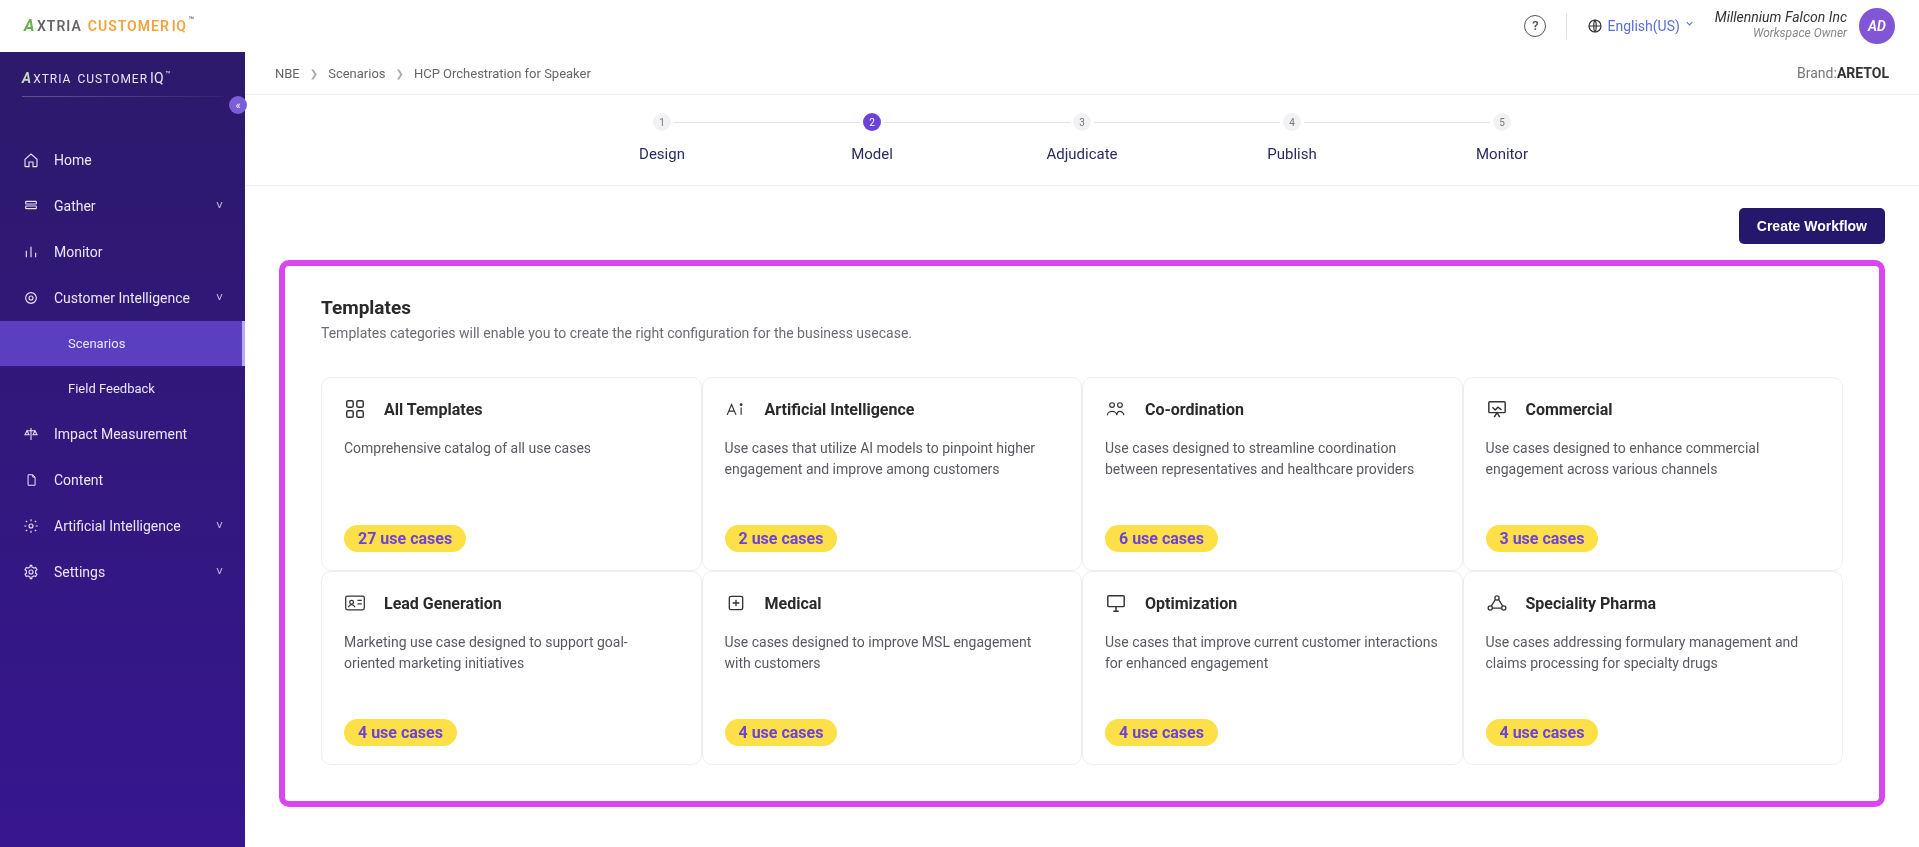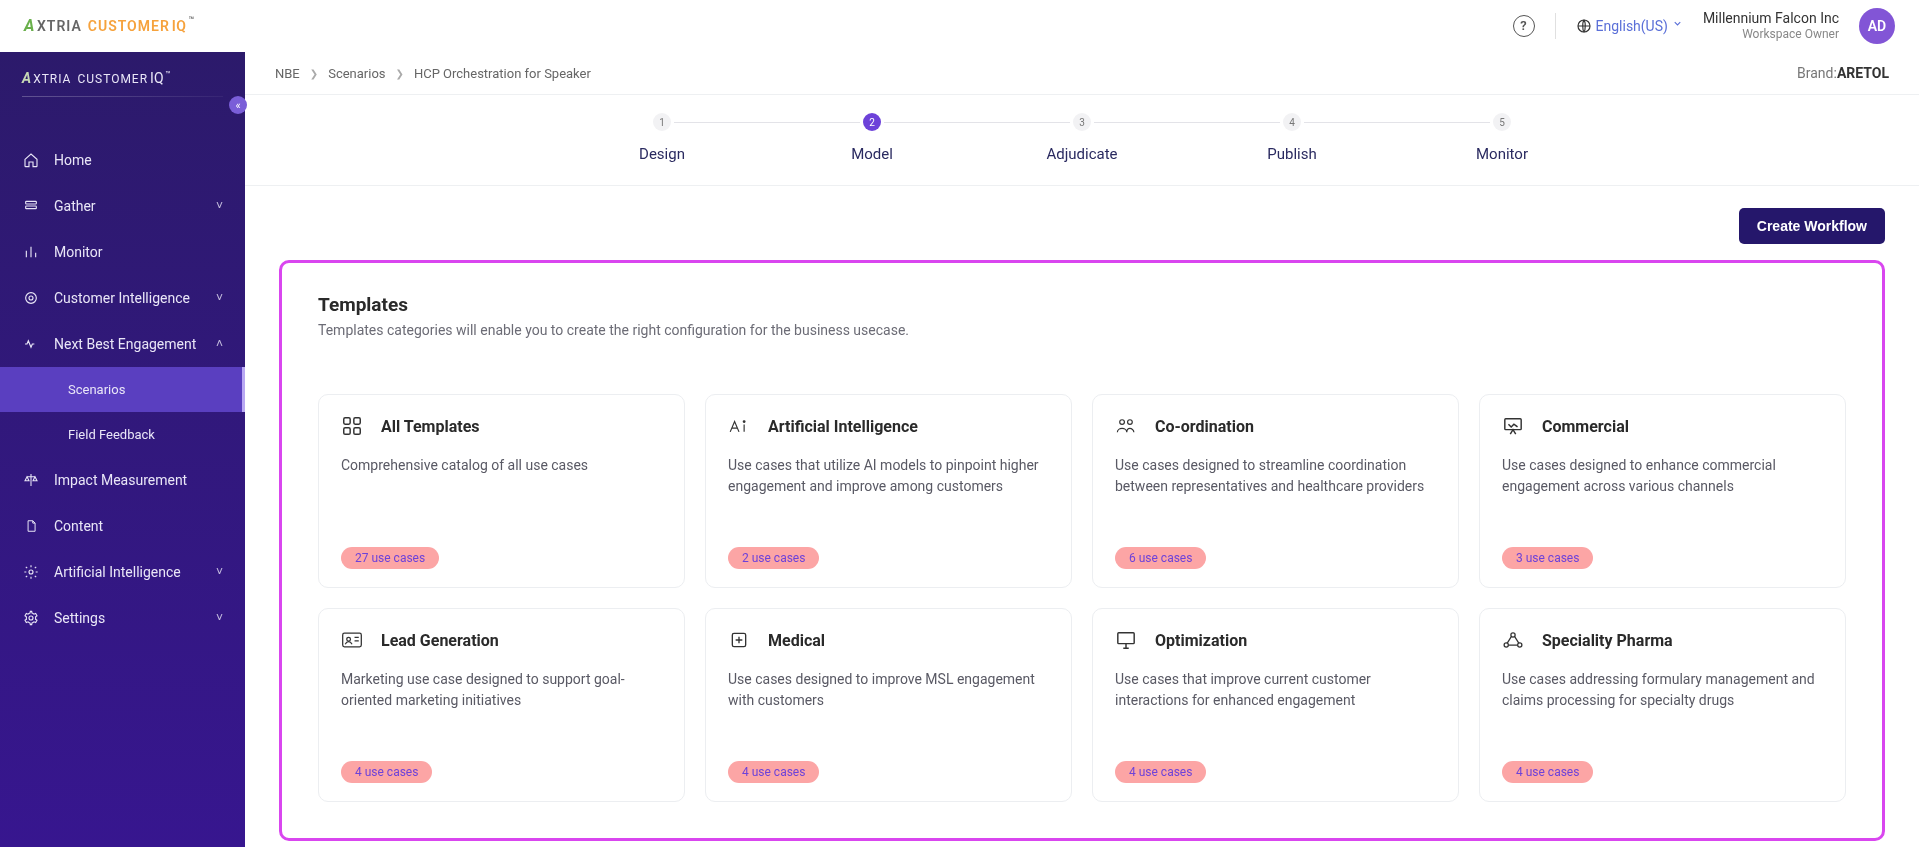--- a/index.html
+++ b/index.html
@@ -43,21 +43,21 @@
   width: 22px; height: 22px;
   border: 1.6px solid #555;
   border-radius: 50%;
   display: flex; align-items: center; justify-content: center;
   font-size: 13px; font-weight: 600; color: #555;
   cursor: pointer;
 }
 .vdiv { width: 1px; height: 26px; background: #e0e0e0; }
 .lang-select { display: flex; align-items: flex-start; gap: 4px; color: #5a6fd8; cursor: pointer; font-size: 14px; }
 .lang-select .globe { color: #333; }
-.userblock { display: flex; align-items: center; gap: 20px; }
+.userblock { display: flex; align-items: flex-start; gap: 12px; font-style: italic; }
 .userblock .meta { text-align: right; line-height: 1.3; }
 .userblock .org { color: #333; font-size: 14px; }
 .userblock .role { color: #888; font-size: 12px; }
 .avatar {
   width: 36px; height: 36px; border-radius: 50%;
   background: #8255d6; color: #fff;
   display: flex; align-items: center; justify-content: center;
   font-weight: 600; font-size: 14px;
 }
 
@@ -154,52 +154,52 @@
 .action-row { display: flex; justify-content: flex-end; padding: 22px 34px 16px; }
 .primary-btn {
   background: #25176b; color: #fff;
   border: none; border-radius: 5px;
   padding: 10px 18px; font-size: 14px; font-weight: 600;
   cursor: pointer;
 }
 
 .panel {
   margin: 0 34px 40px;
-  border: 3px solid #d946ef;
+  border: 6px solid #d946ef;
   border-radius: 10px;
   padding: 30px 36px 36px;
 }
 .panel h2 { font-size: 19px; font-weight: 700; color: #2a2a2a; }
 .panel .sub { margin-top: 6px; color: #6c6c76; font-size: 14px; }
 .cards {
   display: grid;
   grid-template-columns: repeat(4, 1fr);
-  gap: 20px;
-  margin-top: 56px;
+  margin-top: 36px;
 }
 .card {
   border: 1px solid #eceef1;
   border-radius: 10px;
   padding: 20px 22px 18px;
   display:flex; flex-direction:column;
   min-height: 194px;
   cursor: pointer;
 }
 .card .head { display:flex; align-items:center; gap: 18px; margin-bottom: 18px; }
 .card .head .ic { width:22px; height:22px; display:flex; align-items:center; justify-content:center; color:#333; }
 .card .head .title { font-size: 16px; font-weight: 700; color:#2a2a2a; }
 .card .desc { font-size: 14px; color:#595964; line-height:1.5; }
 .card .badge {
   margin-top: auto;
   align-self: flex-start;
-  background: #fca5a5;
+  background: #fde047;
   color: #6d42d9;
   border-radius: 14px;
   padding: 4px 14px;
-  font-size: 12px;
+  font-size: 16px;
+  font-weight: bold;
 }
 svg { display:block; }
 </style>
 </head>
 <body>
 
 <div class="topbar">
   <div class="logo-top">
     <span class="ax">A</span>
       <span class="tria">XTRIA</span>
@@ -276,29 +276,20 @@
         <div class="nav-item">
           <span class="nav-icon">
             <svg width="16" height="16" viewBox="0 0 24 24" fill="none" stroke="currentColor" stroke-width="1.7">
               <circle cx="12" cy="12" r="8"></circle>
               <circle cx="12" cy="12" r="3"></circle>
             </svg>
           </span>
           <span>Customer Intelligence</span>
           <span class="chev">˅</span>
         </div>
-        <div class="nav-item">
-          <span class="nav-icon">
-            <svg width="18" height="16" viewBox="0 0 24 24" fill="none" stroke="currentColor" stroke-width="1.7">
-              <path d="M3 12h3l2-5 4 10 2-5h3"></path>
-            </svg>
-          </span>
-          <span>Next Best Engagement</span>
-          <span class="chev">˄</span>
-        </div>
         <div class="nav-item sub active">
           <span>Scenarios</span>
         </div>
         <div class="nav-item sub">
           <span>Field Feedback</span>
         </div>
         <div class="nav-item">
           <span class="nav-icon">
             <svg width="16" height="16" viewBox="0 0 24 24" fill="none" stroke="currentColor" stroke-width="1.6">
               <path d="M12 3v18M6 7l-3 6h6l-3-6zM18 7l-3 6h6l-3-6zM6 7h12"></path>

